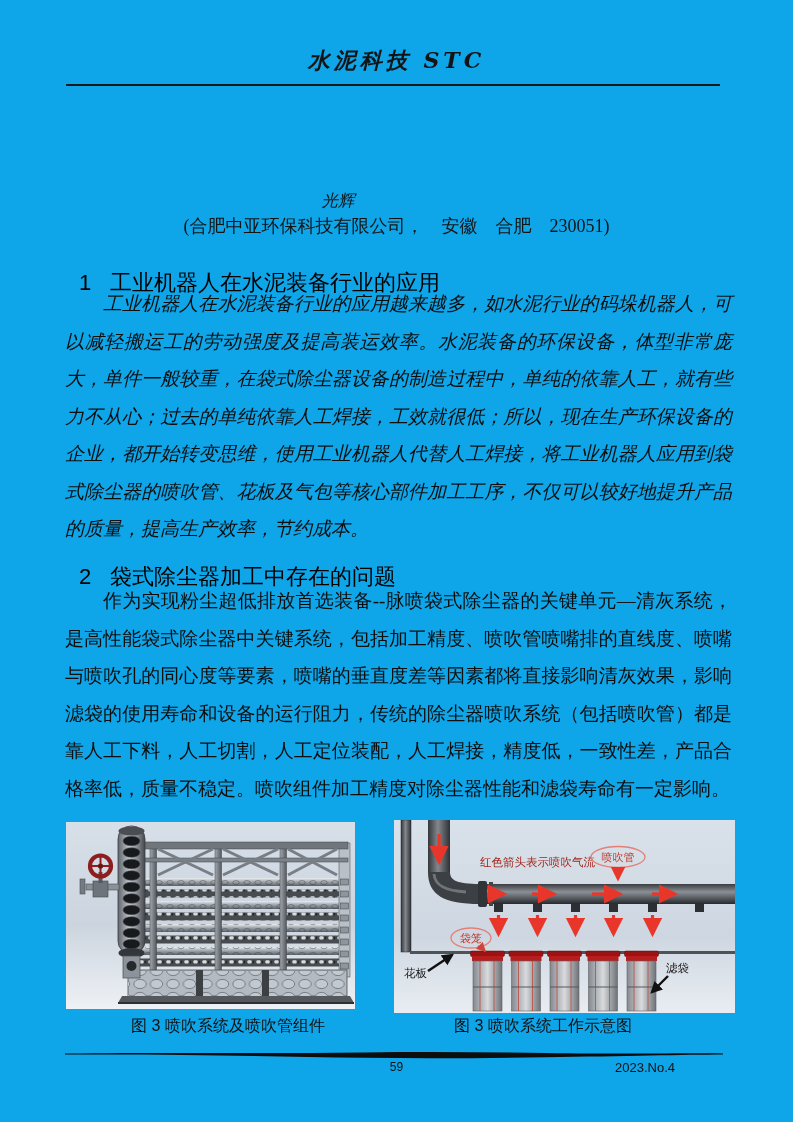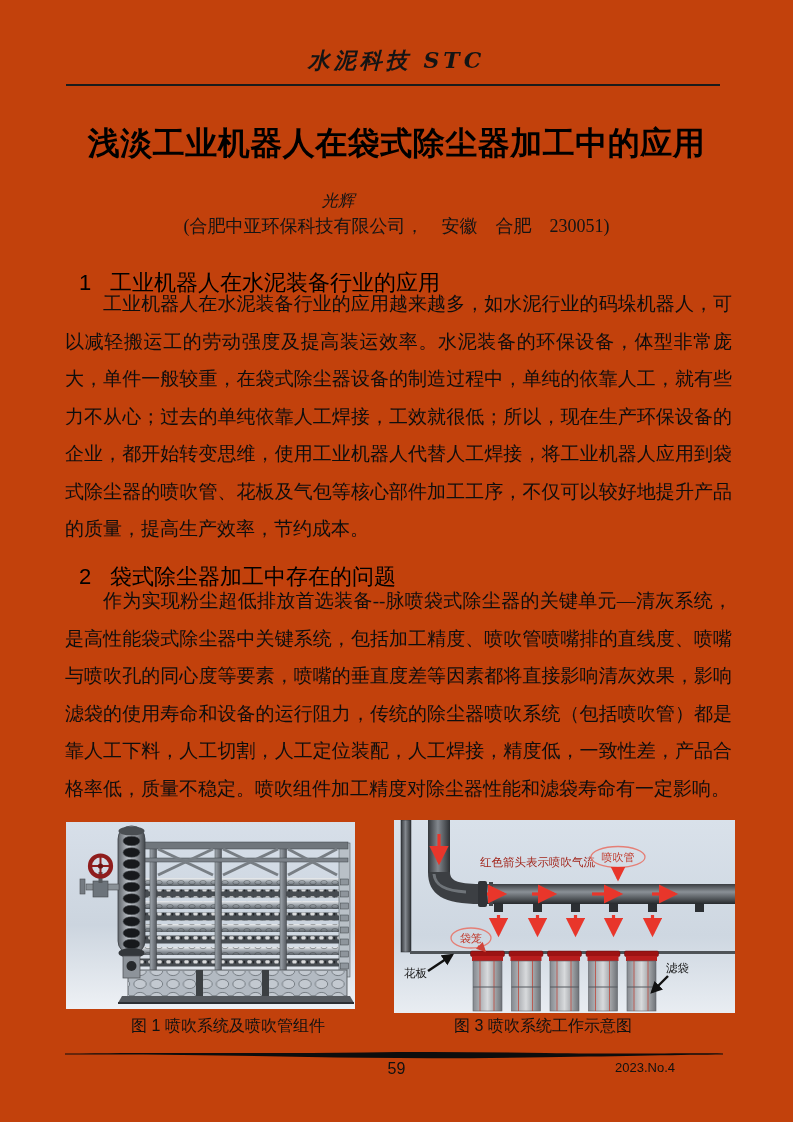--- a/index.html
+++ b/index.html
@@ -1,18 +1,18 @@
 <!DOCTYPE html>
 <html><head>
 <meta charset="utf-8">
 <style>
   html,body { margin:0; padding:0; background:#888; }
   .page {
     position:relative; width:793px; height:1122px; margin:0 auto;
-    background:#c2410c; overflow:hidden;
+    background:#0ea5e9; overflow:hidden;
     font-family:"Liberation Serif", serif; color:#111;
   }
   .journal-header {
     position:absolute; top:46px; left:0; width:793px; text-align:center;
     font-family:"DejaVu Serif", serif; font-style:italic; font-weight:bold;
     font-size:22px; letter-spacing:4px; color:#141414;
   }
   .header-rule {
     position:absolute; top:84px; left:66px; width:654px; height:2.2px;
     background:#1b1b1b;
@@ -36,51 +36,50 @@
     font-size:22px; color:#000;
   }
   .sec-heading .sec-no { display:inline-block; min-width:31px; }
   .sec1 { top:254px; }
   .sec2 { top:548px; }
   .body-par {
     position:absolute; left:65px; width:667px; margin:0;
     font-size:19px; line-height:37.5px; color:#0e0e0e;
     text-align:justify; text-justify:inter-ideograph; text-indent:2em;
   }
-  .p1 { top:285px; }
+  .p1 { top:285px;font-style:italic; }
   .p2 { top:582px; }
   .figure { position:absolute;text-align:right; }
   .fig1 { left:66px; top:822px; width:289px; height:187px; }
   .fig2 { left:394px; top:820px; width:341px; height:193px; }
   .fig-caption {
     position:absolute; top:1016px; text-align:center;
     font-family:"Liberation Sans", sans-serif; font-size:16px; color:#111;
   }
   .cap1 { left:83px;  width:290px; }
   .cap2 { left:372px; width:342px; }
   .footer-rule-svg { position:absolute; left:65px; top:1049px; }
   .page-number {
     position:absolute; top:1060px; left:0; width:793px; text-align:center;
-    font-family:"Liberation Sans", sans-serif; font-size:16px; color:#111;
+    font-family:"Liberation Sans", sans-serif; font-size:12px; color:#111;
   }
   .issue {
     position:absolute; top:1060px; right:118px;
     font-family:"Liberation Sans", sans-serif; font-size:13px; color:#111;
   }
   svg text { font-family:"Liberation Sans", sans-serif; }
 </style>
 </head>
 <body>
 
 <div class="page">
 
   <div class="journal-header">水泥科技 STC</div>
   <div class="header-rule"></div>
 
-  <h1 class="paper-title">浅淡工业机器人在袋式除尘器加工中的应用</h1>
   <div class="author">光辉</div>
   <div class="affiliation">(合肥中亚环保科技有限公司，　安徽　合肥　230051)</div>
 
   <h2 class="sec-heading sec1"><span class="sec-no">1</span><span>工业机器人在水泥装备行业的应用</span></h2>
   <p class="body-par p1">工业机器人在水泥装备行业的应用越来越多，如水泥行业的码垛机器人，可以减轻搬运工的劳动强度及提高装运效率。水泥装备的环保设备，体型非常庞大，单件一般较重，在袋式除尘器设备的制造过程中，单纯的依靠人工，就有些力不从心；过去的单纯依靠人工焊接，工效就很低；所以，现在生产环保设备的企业，都开始转变思维，使用工业机器人代替人工焊接，将工业机器人应用到袋式除尘器的喷吹管、花板及气包等核心部件加工工序，不仅可以较好地提升产品的质量，提高生产效率，节约成本。</p>
 
   <h2 class="sec-heading sec2"><span class="sec-no">2</span><span>袋式除尘器加工中存在的问题</span></h2>
   <p class="body-par p2">作为实现粉尘超低排放首选装备--脉喷袋式除尘器的关键单元—清灰系统，是高性能袋式除尘器中关键系统，包括加工精度、喷吹管喷嘴排的直线度、喷嘴与喷吹孔的同心度等要素，喷嘴的垂直度差等因素都将直接影响清灰效果，影响滤袋的使用寿命和设备的运行阻力，传统的除尘器喷吹系统（包括喷吹管）都是靠人工下料，人工切割，人工定位装配，人工焊接，精度低，一致性差，产品合格率低，质量不稳定。喷吹组件加工精度对除尘器性能和滤袋寿命有一定影响。</p>
 
   <div class="figure fig1">
@@ -346,21 +345,21 @@
         <line x1="34" y1="151" x2="58" y2="135" stroke="#111" stroke-width="2.4" marker-end="url(#arrK)"></line>
       </g>
 
       <g>
         <text x="272" y="152" font-size="11.5" fill="#161616">滤袋</text>
         <line x1="274" y1="156" x2="258" y2="172" stroke="#111" stroke-width="2.4" marker-end="url(#arrK)"></line>
       </g>
     </svg>
   </div>
 
-  <div class="fig-caption cap1">图 1 喷吹系统及喷吹管组件</div>
+  <div class="fig-caption cap1">图 3 喷吹系统及喷吹管组件</div>
   <div class="fig-caption cap2">图 3 喷吹系统工作示意图</div>
 
   <svg class="footer-rule-svg" width="658" height="11" viewBox="0 0 658 11">
     <path d="M0,4.6 C120,3.2 200,5.0 300,3.4 C360,2.6 420,3.0 480,4.0 C560,5.2 620,4.2 658,4.4
              L658,5.4 C620,5.6 560,7.0 480,8.2 C420,9.2 360,9.6 300,8.8 C200,7.4 120,5.0 0,5.6 Z" fill="#0d0d0d"></path>
   </svg>
 
   <div class="page-number">59</div>
   <div class="issue">2023.No.4</div>
 

